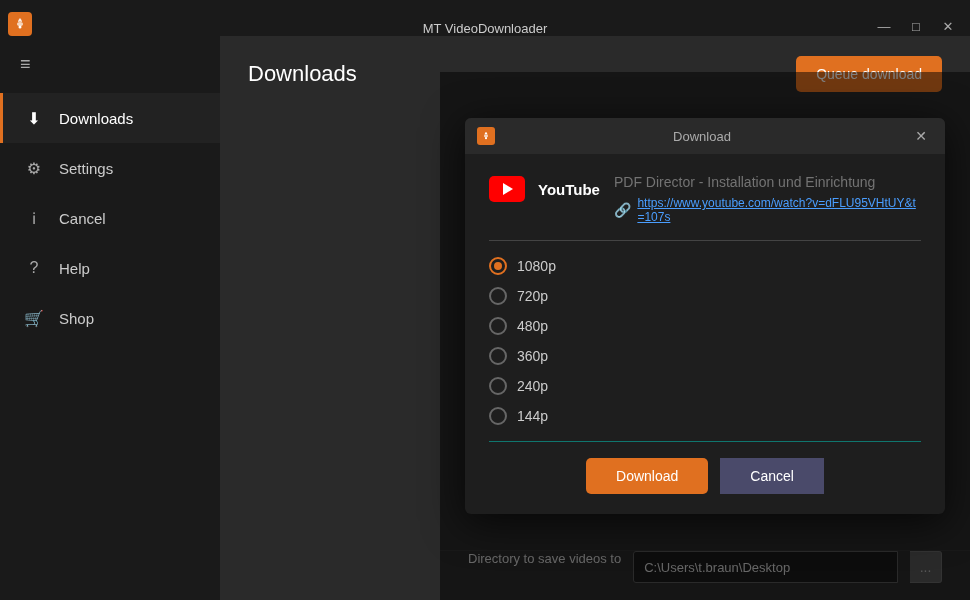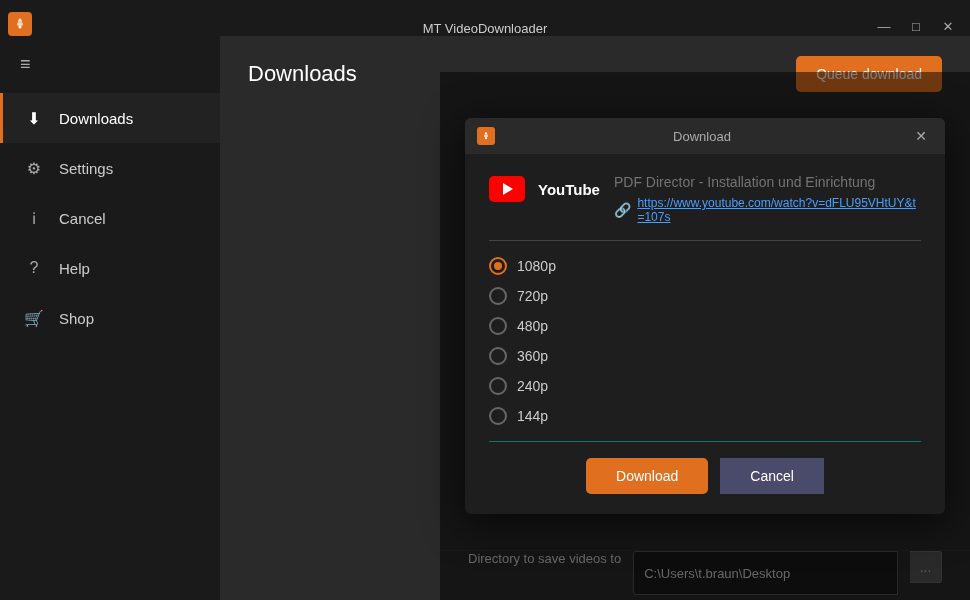--- a/index.html
+++ b/index.html
@@ -360,21 +360,21 @@
       font-size: 13px;
       white-space: nowrap;
     }
     .directory-input {
       flex: 1;
       background: #1a1a1a;
       border: 1px solid #555;
       color: #ccc;
       padding: 6px 10px;
       font-size: 13px;
-      height: 44px;
+      height: 32px;
       border-radius: 3px 0 0 3px;
     }
     .directory-browse-btn {
       background: #555;
       border: 1px solid #666;
       color: #aaa;
       width: 32px;
       height: 32px;
       display: flex;
       align-items: center;

